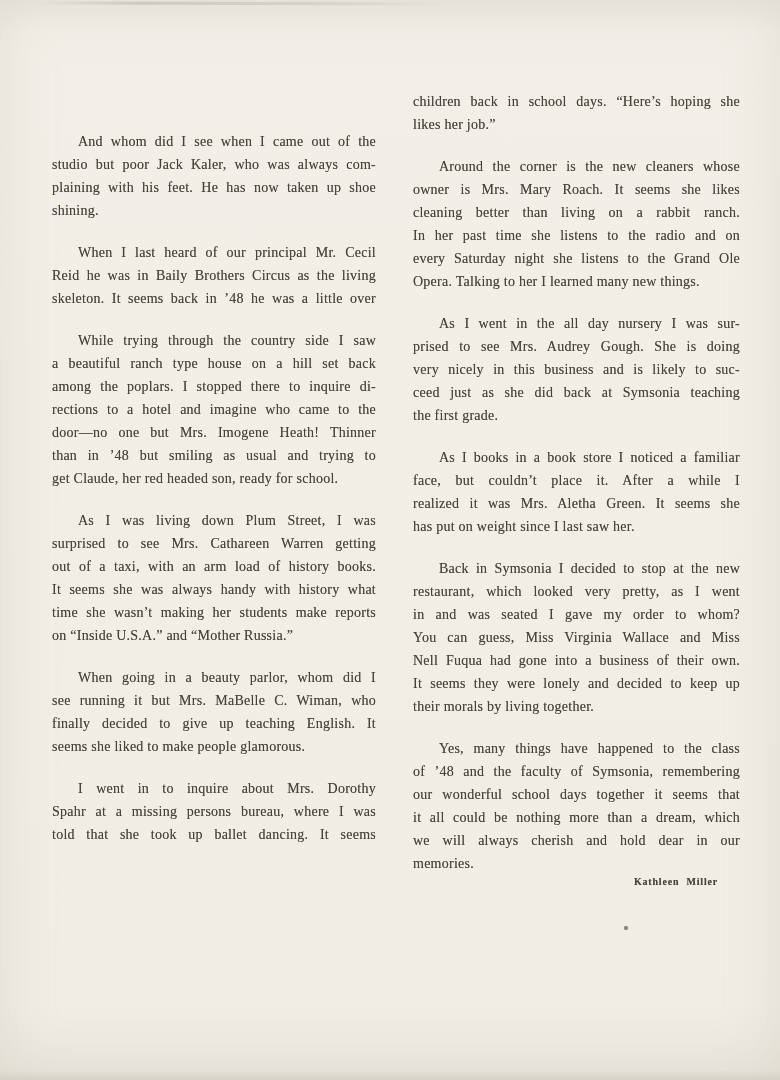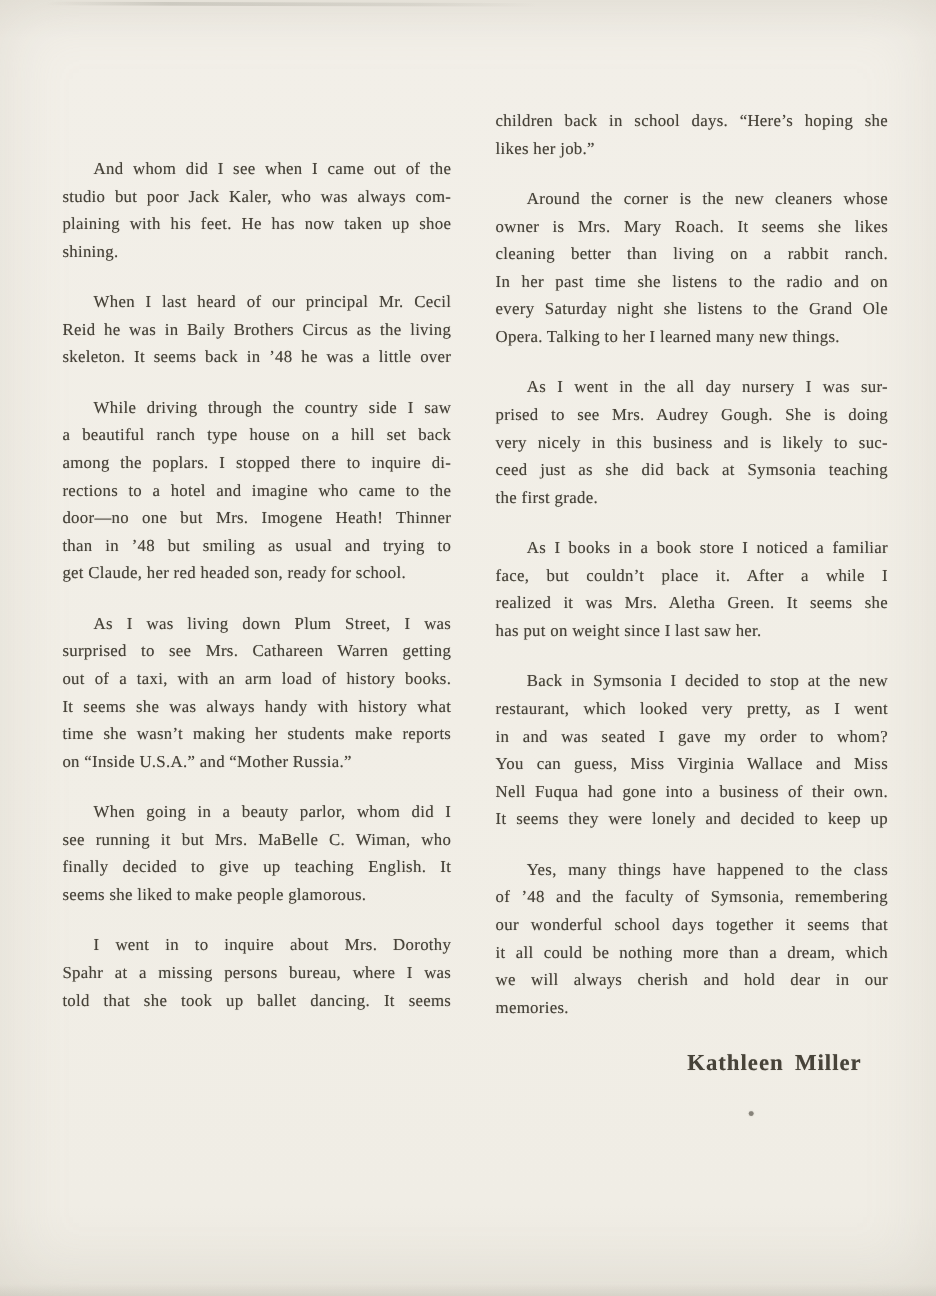--- a/index.html
+++ b/index.html
@@ -38,21 +38,21 @@
   .paragraph:last-child { margin-bottom: 0; }
   .line { text-align: justify; text-align-last: justify; text-justify: inter-word; }
   .line.last { text-align-last: left; }
   .paragraph:not(.no-indent) .line.first { text-indent: 26px; }
   .signature {
     position: absolute;
     left: 413px; top: 876px; width: 327px;
     padding-right: 22px;
     box-sizing: border-box;
     text-align: right;
-    font-size: 19px;
+    font-size: 10px;
     font-weight: bold;
     letter-spacing: 0.8px;
     word-spacing: 4px;
     color: #474339;
     text-shadow: 0 0 0.6px rgba(74,70,60,0.5);
   }
   .ink-speck {
     position: absolute;
     left: 624px; top: 926px;
     width: 4px; height: 4px;
@@ -73,21 +73,21 @@
         <div class="line">studio but poor Jack Kaler, who was always com-</div>
         <div class="line">plaining with his feet. He has now taken up shoe</div>
         <div class="line last">shining.</div>
       </div>
       <div class="paragraph">
         <div class="line first">When I last heard of our principal Mr. Cecil</div>
         <div class="line">Reid he was in Baily Brothers Circus as the living</div>
         <div class="line">skeleton. It seems back in ’48 he was a little over</div>
       </div>
       <div class="paragraph">
-        <div class="line first">While driving through the country side I saw</div>
+        <div class="line first">While trying through the country side I saw</div>
         <div class="line">a beautiful ranch type house on a hill set back</div>
         <div class="line">among the poplars. I stopped there to inquire di-</div>
         <div class="line">rections to a hotel and imagine who came to the</div>
         <div class="line">door—no one but Mrs. Imogene Heath! Thinner</div>
         <div class="line">than in ’48 but smiling as usual and trying to</div>
         <div class="line last">get Claude, her red headed son, ready for school.</div>
       </div>
       <div class="paragraph">
         <div class="line first">As I was living down Plum Street, I was</div>
         <div class="line">surprised to see Mrs. Cathareen Warren getting</div>
@@ -135,20 +135,21 @@
         <div class="line">realized it was Mrs. Aletha Green. It seems she</div>
         <div class="line last">has put on weight since I last saw her.</div>
       </div>
       <div class="paragraph">
         <div class="line first">Back in Symsonia I decided to stop at the new</div>
         <div class="line">restaurant, which looked very pretty, as I went</div>
         <div class="line">in and was seated I gave my order to whom?</div>
         <div class="line">You can guess, Miss Virginia Wallace and Miss</div>
         <div class="line">Nell Fuqua had gone into a business of their own.</div>
         <div class="line">It seems they were lonely and decided to keep up</div>
+        <div class="line last">their morals by living together.</div>
       </div>
       <div class="paragraph">
         <div class="line first">Yes, many things have happened to the class</div>
         <div class="line">of ’48 and the faculty of Symsonia, remembering</div>
         <div class="line">our wonderful school days together it seems that</div>
         <div class="line">it all could be nothing more than a dream, which</div>
         <div class="line">we will always cherish and hold dear in our</div>
         <div class="line last">memories.</div>
       </div>
     </div>

